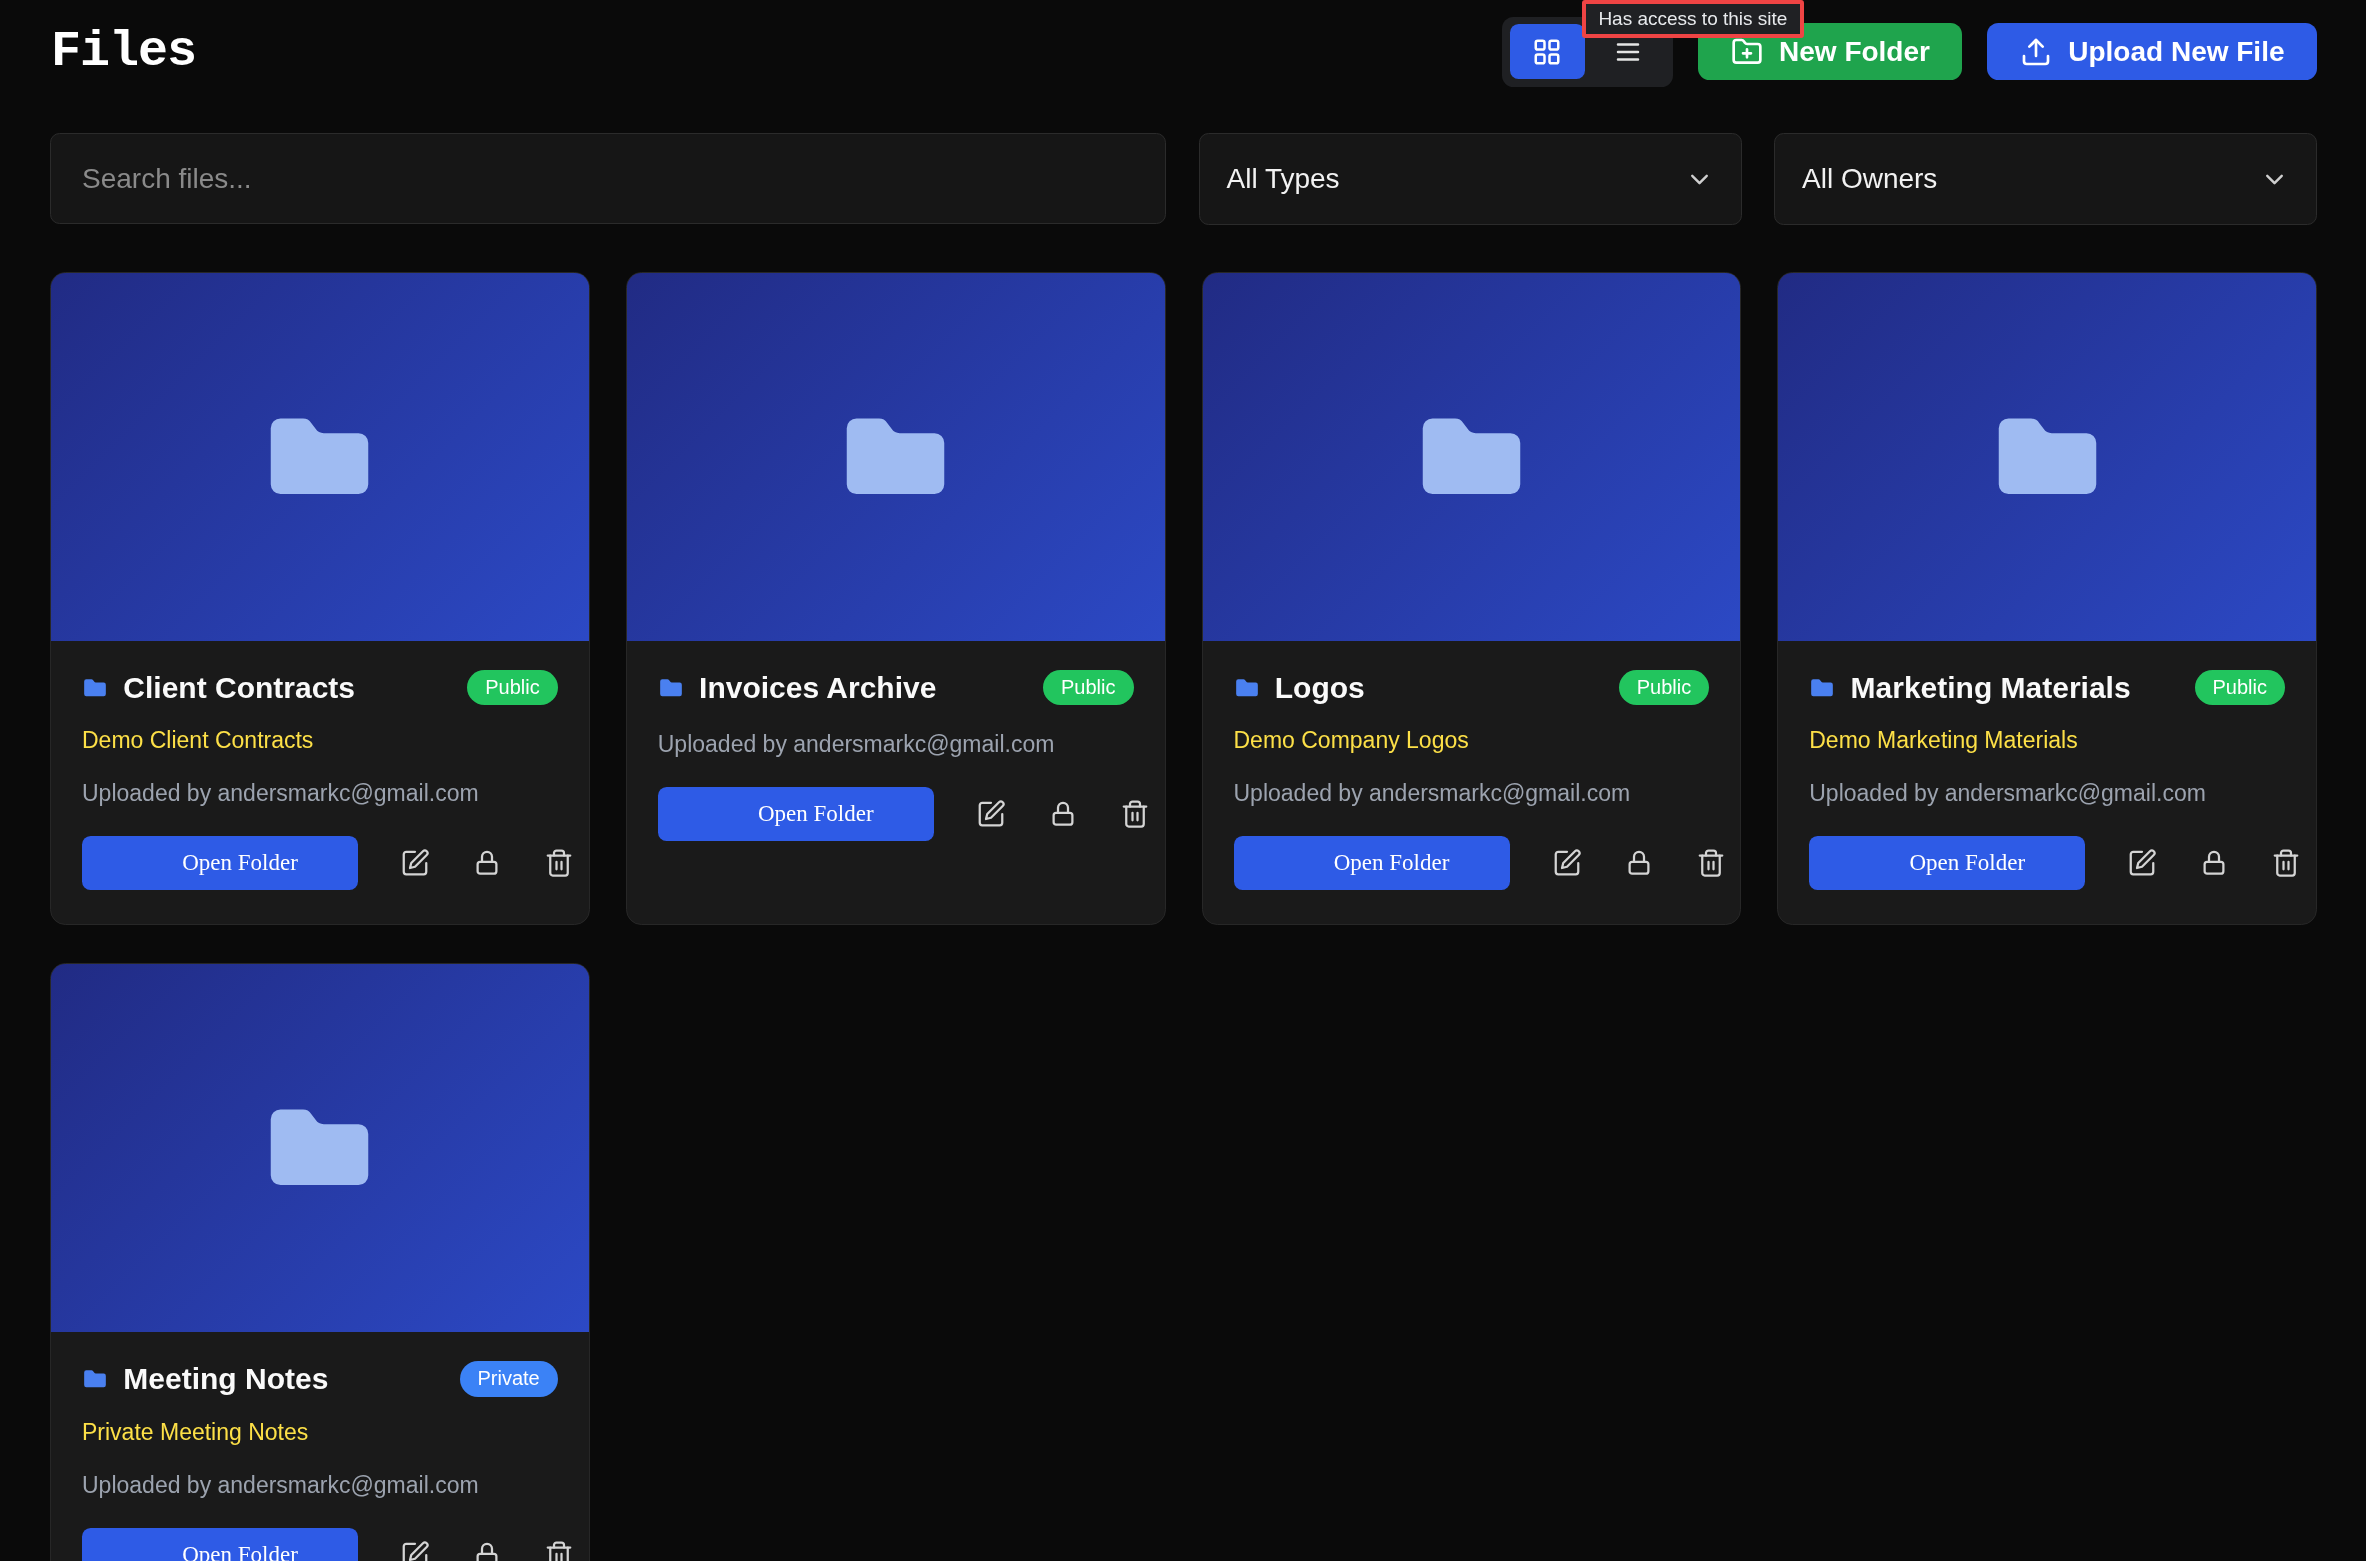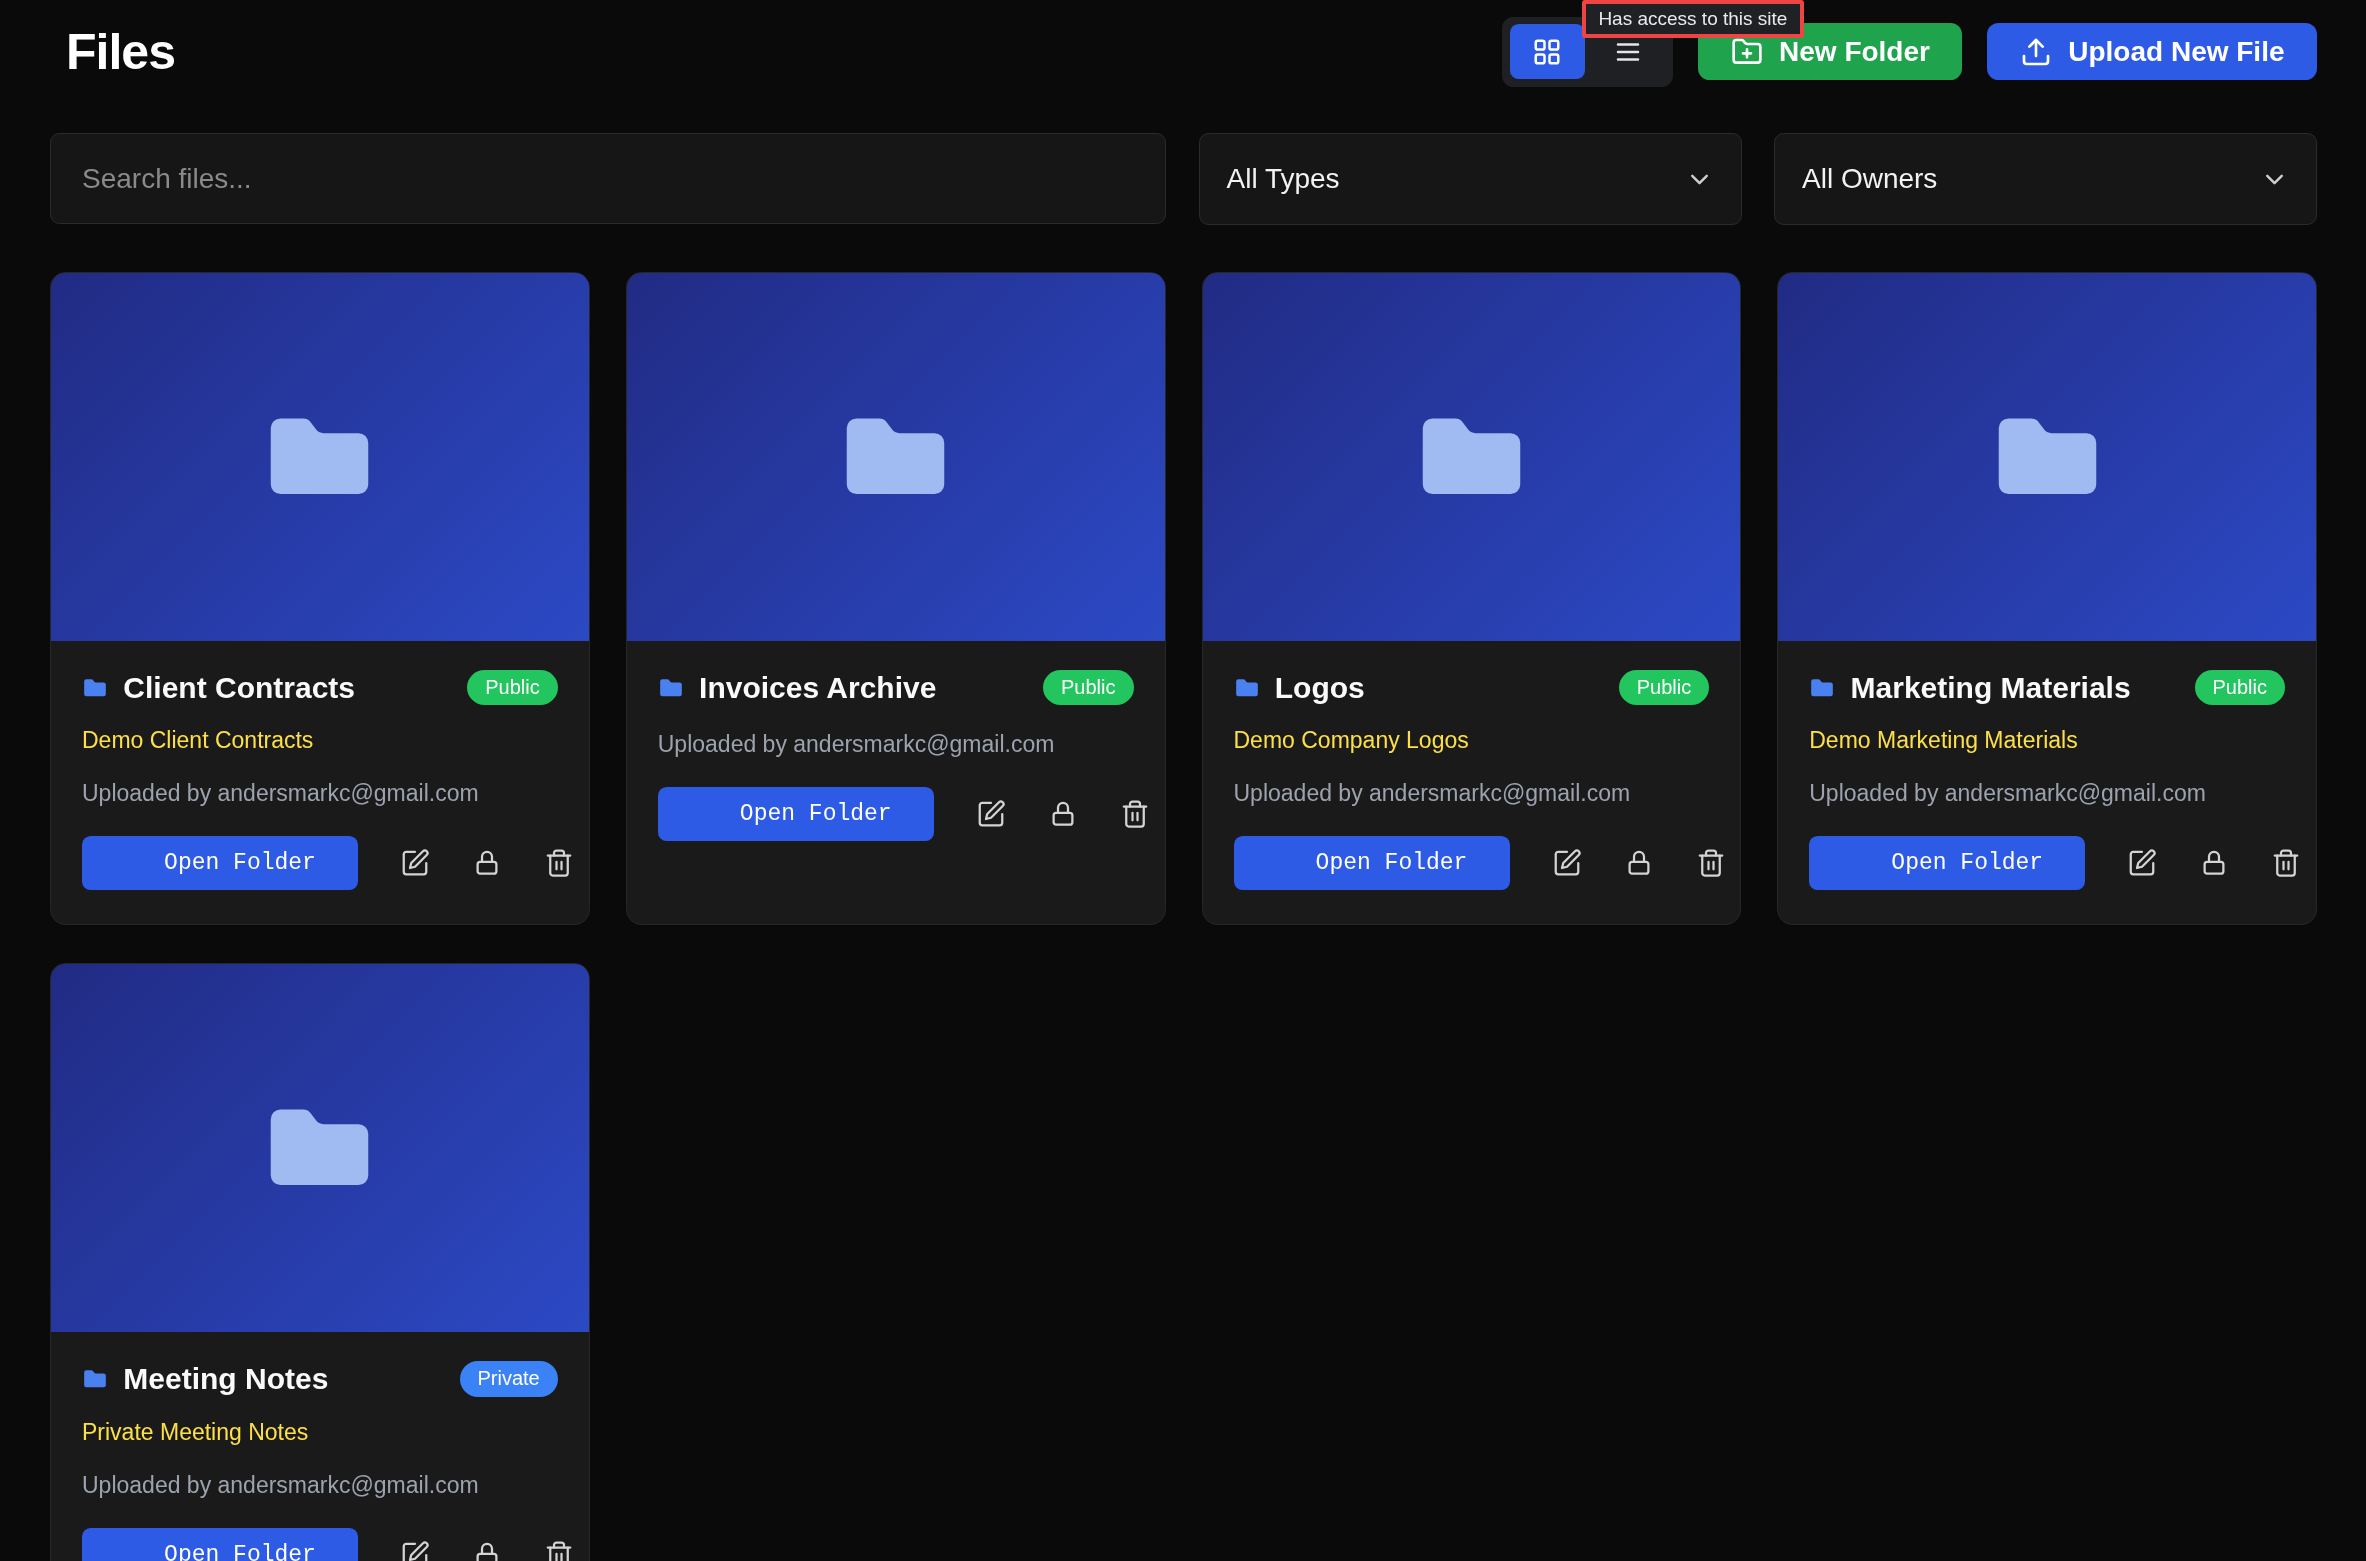--- a/index.html
+++ b/index.html
@@ -19,22 +19,23 @@
     display: flex;
     justify-content: space-between;
     align-items: center;
     padding-top: 9.6px;
     height: 94px;
   }
   .page-title {
     font-size: 50px;
     font-weight: 800;
     color: #ffffff;
-    margin: 16px;
+    margin: 1px;
     letter-spacing: -1px;
+    font-family: Liberation Mono, monospace;
   }
   .topbar-actions { display: flex; align-items: center; gap: 25px; }
 
   .view-toggle {
     background: #1f2023;
     border-radius: 11.5px;
     padding: 7.6px;
     display: flex;
     gap: 5.7px;
     align-items: center;
@@ -156,21 +157,21 @@
   .card-uploader { font-size: 23px; color: #9ca3af; margin: 26px 0 0; }
 
   .card-actions { display: flex; align-items: center; gap: 42px; margin-top: 29px; }
   .open-btn {
     width: 276px; height: 54px;
     flex: none;
     background: var(--accent-blue, #2e5be6);
     border: none; border-radius: 8.6px;
     color: #fff;
     font-size: 23px; font-weight: 500;
-    font-family: Liberation Mono, monospace;
+    font-family: Liberation Serif, serif;
     cursor: pointer;
     padding-left: 46px;
   }
   .icon-btn {
     background: none; border: none; padding: 0;
     width: 30px; height: 30px;
     color: #d4d4d4;
     cursor: pointer;
     display: flex; align-items: center; justify-content: center;
   }

